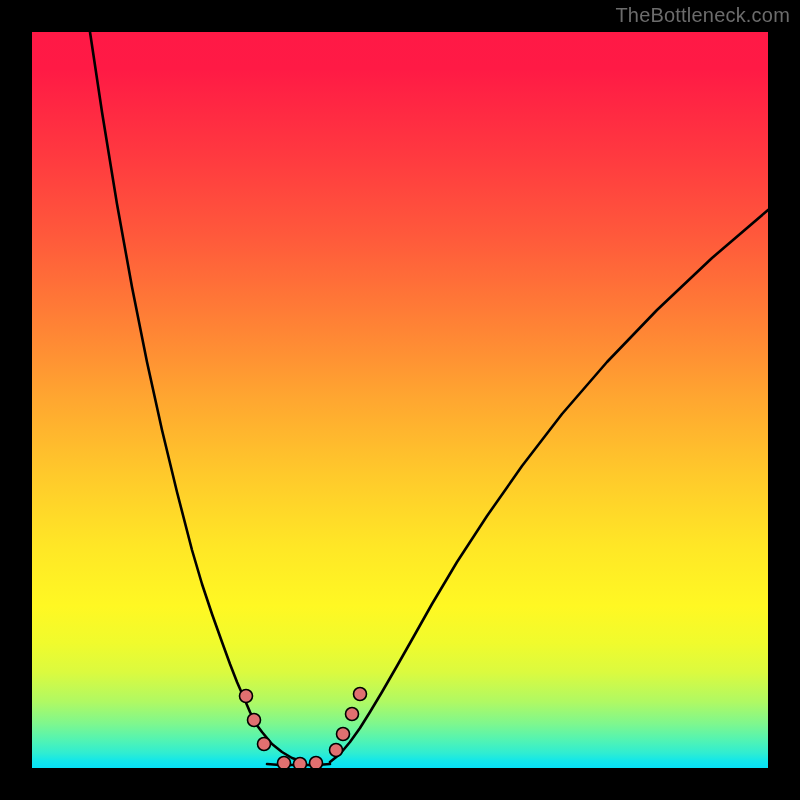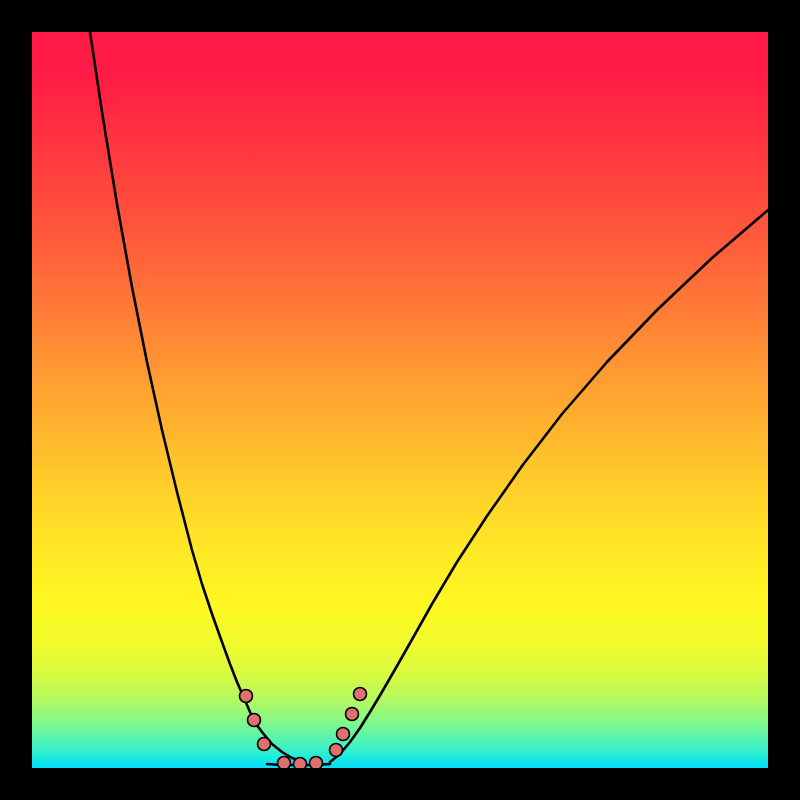--- a/index.html
+++ b/index.html
@@ -72,20 +72,21 @@
     width: 100%;
     height: 100%;
     overflow: visible;
   }
 </style>
 </head>
 <body>
 
 <div class="frame">
 
+  <div class="watermark">TheBottleneck.com</div>
 
   <div class="plot">
     <div class="gradient"></div>
 
     <svg class="curves" viewBox="0 0 736 736" preserveAspectRatio="none">
 
     <path d="M58 0 L70 80 L85 172 L100 255 L115 330 L130 398 L145 460 L160 518 L170 552 L180 582 L190 610 L198 632 L205 650 L212 666 L218 680 L224 692 L230 700 L240 712 L250 720 L260 726 L272 730" fill="none" stroke="#000000" stroke-width="2.6" stroke-linecap="round" stroke-linejoin="round"></path>
         <path d="M298 730 L308 722 L318 710 L328 696 L338 680 L350 660 L365 634 L382 604 L400 572 L425 530 L455 484 L490 434 L530 382 L575 330 L625 278 L680 226 L736 178" fill="none" stroke="#000000" stroke-width="2.6" stroke-linecap="round" stroke-linejoin="round"></path>
         <path d="M235 732 L248 733 L260 733 L272 733 L285 733 L298 732" fill="none" stroke="#000000" stroke-width="2.6" stroke-linecap="round" stroke-linejoin="round"></path>
         <circle cx="214" cy="664" r="6.5" fill="#e07070" stroke="#000000" stroke-width="1.6"></circle>

